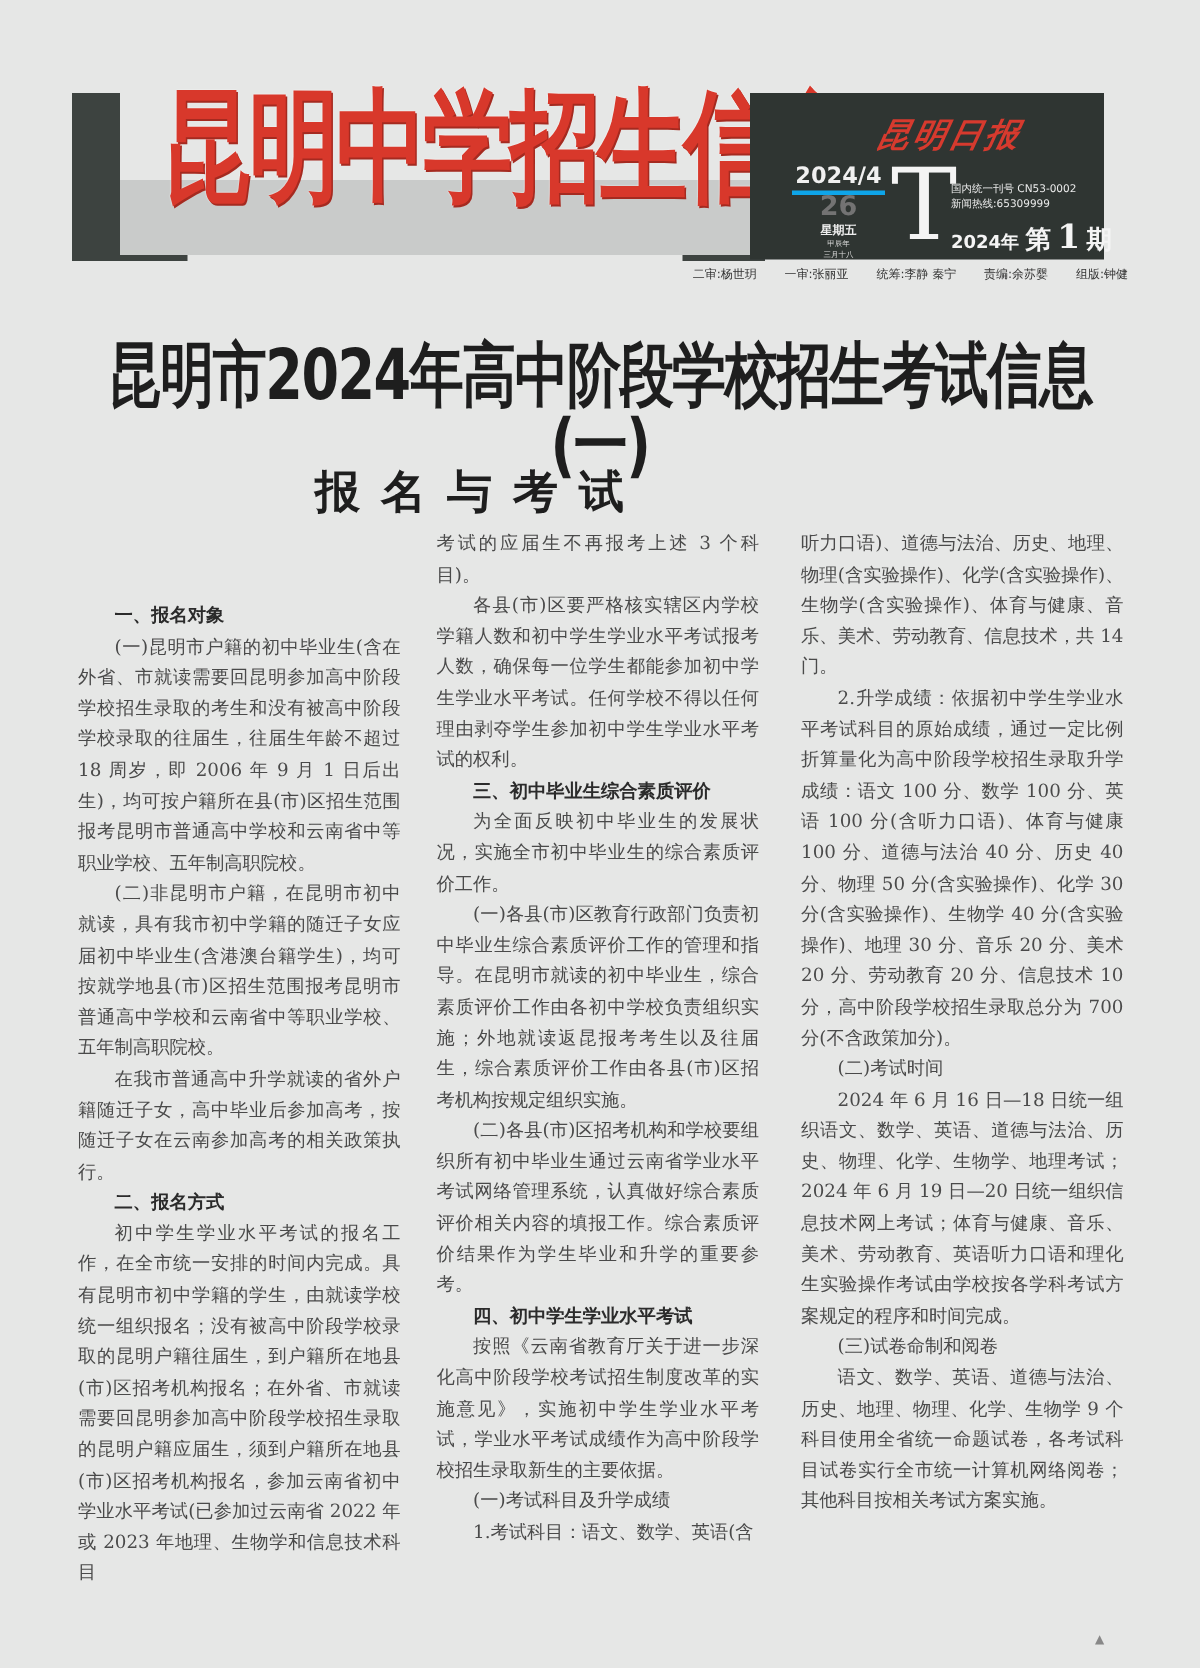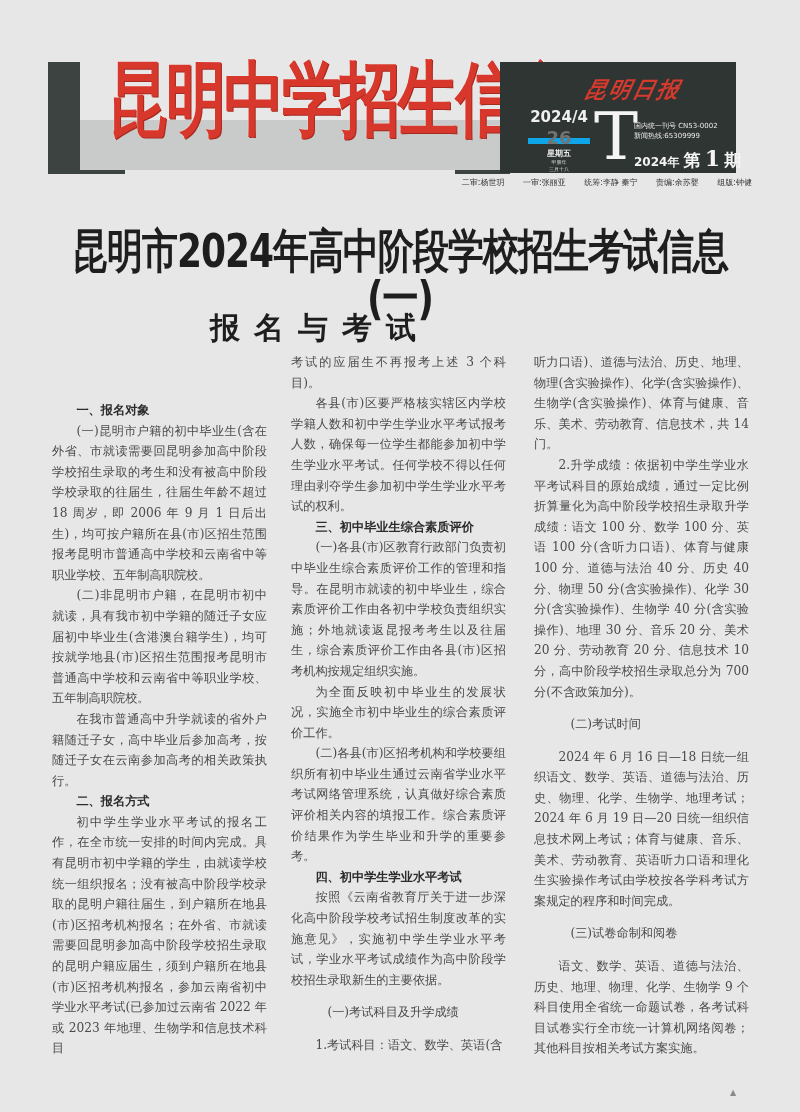--- a/index.html
+++ b/index.html
@@ -42,21 +42,21 @@
   }
   .mh-paper {
     position: absolute; left: 585px; top: 75px;
     font-family: "DejaVu Serif", serif; font-style: italic; font-weight: bold;
     font-size: 22px; color: #d63a2e; letter-spacing: 2px;
     transform: skewX(-12deg);
   }
   .mh-date-ym {
     position: absolute; left: 528px; top: 108px; width: 62px; text-align: center;
     font-family: "DejaVu Sans", sans-serif; font-weight: bold; font-size: 15px; color: #f0f0f0;
-    border-bottom: 6px solid #0ea5e9; padding-bottom: 12px;
+    border-bottom: 3px solid #0ea5e9; padding-bottom: 1px;
   }
   .mh-date-d {
     position: absolute; left: 528px; top: 127px; width: 62px; text-align: center;
     font-family: "DejaVu Sans", sans-serif; font-weight: bold; font-size: 18px; color: #737373;
   }
   .mh-weekday {
     position: absolute; left: 528px; top: 148px; width: 62px; text-align: center;
     font-family: "DejaVu Sans", sans-serif; font-size: 8px; color: #eee; font-weight: bold;
   }
   .mh-lunar1, .mh-lunar2 {
@@ -108,21 +108,21 @@
   .col2 { left: 291px; }
   .col3 { left: 534px; }
   .col p { margin: 0; text-indent: 2em; }
   .col p.noindent { text-indent: 0; }
   .col h3 {
     margin: 0; font-size: 12.2px; line-height: 20.6px;
     font-family: "DejaVu Sans", sans-serif; font-weight: bold; color: #2b2b2b;
     text-indent: 2em;
   }
   .col h4 {
-    margin: 12px; font-size: 12.2px; line-height: 20.6px; font-weight: normal;
+    margin: 0; font-size: 12.2px; line-height: 20.6px; font-weight: normal;
     text-indent: 2em;
   }
   .page-mark {
     position: absolute; left: 730px; top: 1088px; font-size: 8px; color: #888;
     font-family: "DejaVu Sans", sans-serif;
   }
 </style>
 </head>
 <body>
 
@@ -168,22 +168,22 @@
     <p>(一)昆明市户籍的初中毕业生(含在外省、市就读需要回昆明参加高中阶段学校招生录取的考生和没有被高中阶段学校录取的往届生，往届生年龄不超过 18 周岁，即 2006 年 9 月 1 日后出生)，均可按户籍所在县(市)区招生范围报考昆明市普通高中学校和云南省中等职业学校、五年制高职院校。</p>
     <p>(二)非昆明市户籍，在昆明市初中就读，具有我市初中学籍的随迁子女应届初中毕业生(含港澳台籍学生)，均可按就学地县(市)区招生范围报考昆明市普通高中学校和云南省中等职业学校、五年制高职院校。</p>
     <p>在我市普通高中升学就读的省外户籍随迁子女，高中毕业后参加高考，按随迁子女在云南参加高考的相关政策执行。</p>
     <h3>二、报名方式</h3>
     <p>初中学生学业水平考试的报名工作，在全市统一安排的时间内完成。具有昆明市初中学籍的学生，由就读学校统一组织报名；没有被高中阶段学校录取的昆明户籍往届生，到户籍所在地县(市)区招考机构报名；在外省、市就读需要回昆明参加高中阶段学校招生录取的昆明户籍应届生，须到户籍所在地县(市)区招考机构报名，参加云南省初中学业水平考试(已参加过云南省 2022 年或 2023 年地理、生物学和信息技术科目</p>
   </div>
 <div class="col col2">
     <p class="noindent">考试的应届生不再报考上述 3 个科目)。</p>
     <p>各县(市)区要严格核实辖区内学校学籍人数和初中学生学业水平考试报考人数，确保每一位学生都能参加初中学生学业水平考试。任何学校不得以任何理由剥夺学生参加初中学生学业水平考试的权利。</p>
     <h3>三、初中毕业生综合素质评价</h3>
+    <p>为全面反映初中毕业生的发展状况，实施全市初中毕业生的综合素质评价工作。</p>
     <p>(一)各县(市)区教育行政部门负责初中毕业生综合素质评价工作的管理和指导。在昆明市就读的初中毕业生，综合素质评价工作由各初中学校负责组织实施；外地就读返昆报考考生以及往届生，综合素质评价工作由各县(市)区招考机构按规定组织实施。</p>
-    <p>为全面反映初中毕业生的发展状况，实施全市初中毕业生的综合素质评价工作。</p>
     <p>(二)各县(市)区招考机构和学校要组织所有初中毕业生通过云南省学业水平考试网络管理系统，认真做好综合素质评价相关内容的填报工作。综合素质评价结果作为学生毕业和升学的重要参考。</p>
     <h3>四、初中学生学业水平考试</h3>
     <p>按照《云南省教育厅关于进一步深化高中阶段学校考试招生制度改革的实施意见》，实施初中学生学业水平考试，学业水平考试成绩作为高中阶段学校招生录取新生的主要依据。</p>
     <h4>(一)考试科目及升学成绩</h4>
     <p>1.考试科目：语文、数学、英语(含</p>
   </div>
 <div class="col col3">
     <p class="noindent">听力口语)、道德与法治、历史、地理、物理(含实验操作)、化学(含实验操作)、生物学(含实验操作)、体育与健康、音乐、美术、劳动教育、信息技术，共 14 门。</p>
     <p>2.升学成绩：依据初中学生学业水平考试科目的原始成绩，通过一定比例折算量化为高中阶段学校招生录取升学成绩：语文 100 分、数学 100 分、英语 100 分(含听力口语)、体育与健康 100 分、道德与法治 40 分、历史 40 分、物理 50 分(含实验操作)、化学 30 分(含实验操作)、生物学 40 分(含实验操作)、地理 30 分、音乐 20 分、美术 20 分、劳动教育 20 分、信息技术 10 分，高中阶段学校招生录取总分为 700 分(不含政策加分)。</p>
     <h4>(二)考试时间</h4>

